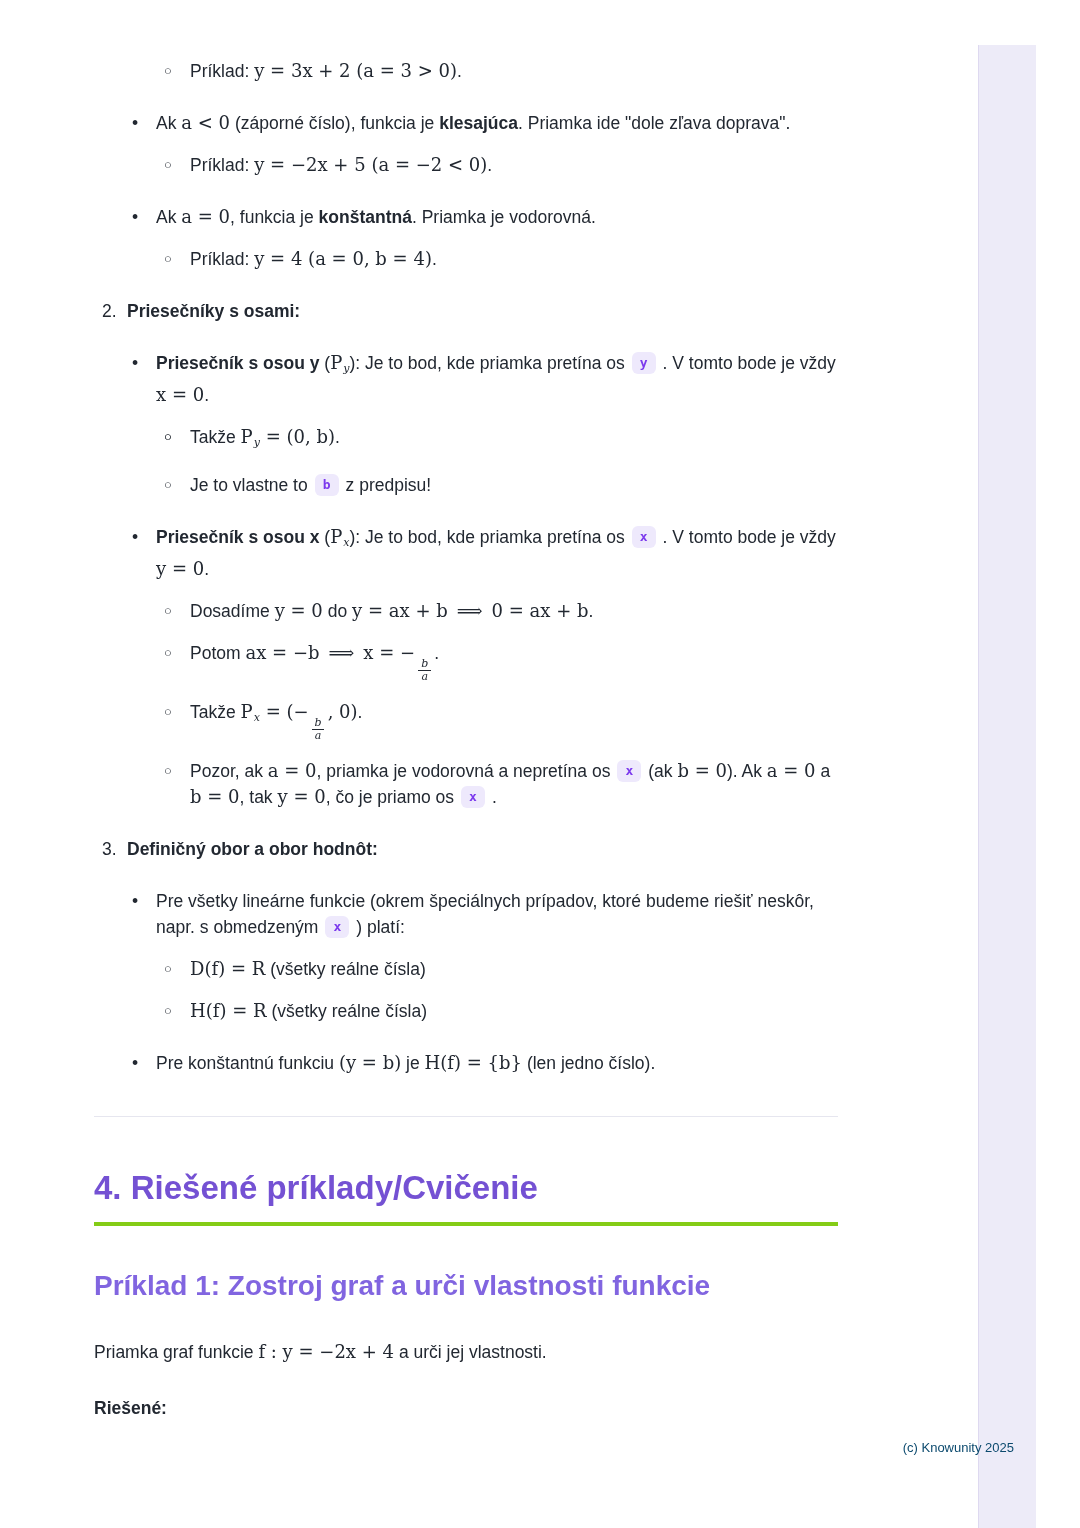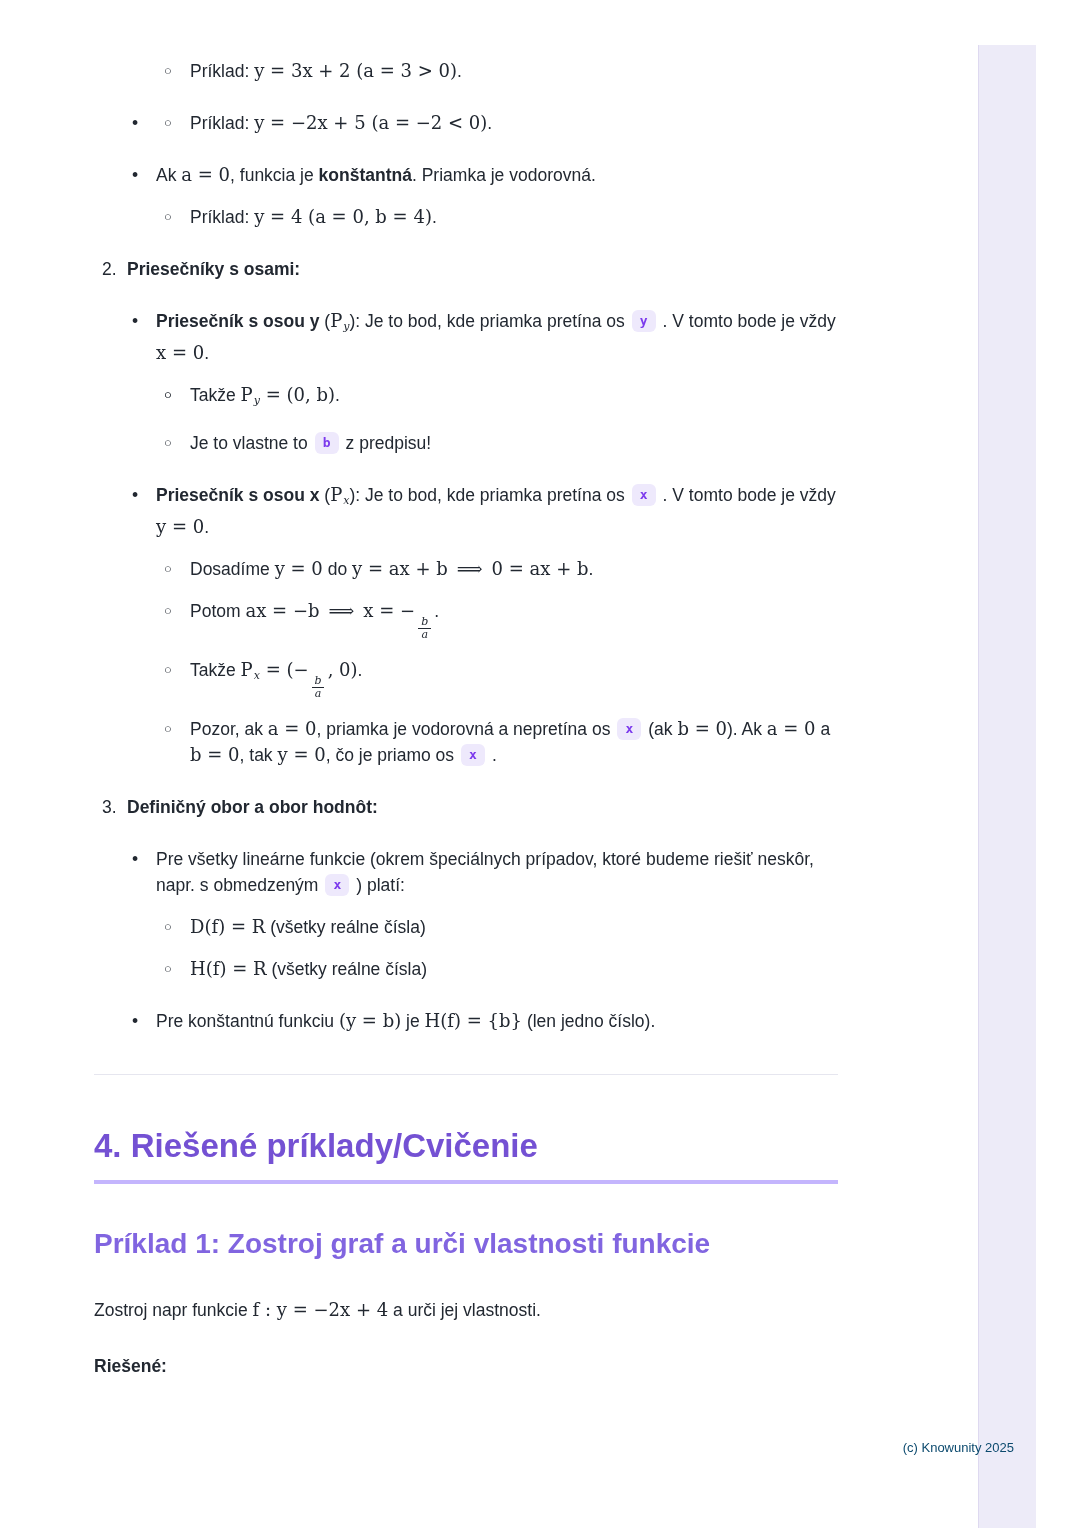--- a/index.html
+++ b/index.html
@@ -48,32 +48,32 @@
     display:inline-flex;flex-direction:column;align-items:center;
     font-family:"DejaVu Serif",serif;font-style:italic;
     font-size:11px;line-height:12px;vertical-align:-8px;margin:0 3px;
   }
   .fr-n{padding:0 3px;}
   .fr-d{padding:0 3px;border-top:1px solid #222831;}
 
   .divider{height:1px;background:#e6e6ef;margin-top:40px;}
   .h1{
     margin-top:50px;font-size:33px;line-height:1.25;font-weight:bold;
-    color:#7451d3;padding-bottom:14px;border-bottom:4px solid #c4b5fd;
+    color:#7451d3;padding-bottom:14px;border-bottom:4px solid #84cc16;
   }
   .h2{margin-top:42px;font-size:28px;line-height:1.3;font-weight:bold;color:#8165e0;}
 </style>
 </head>
 <body>
 
 <div class="page-edge"></div>
 
 <div class="content">
     <div class="b-li2"><span class="marker b2">○</span><span class="segwrap"><span class="seg">Príklad: </span><span class="seg seg-m">y = 3x + 2 (a = 3 &gt; 0)</span><span class="seg">.</span></span></div>
-    <div class="b-li1"><span class="marker b1">•</span></div>
+    <div class="b-li1"><span class="marker b1">•</span><span class="segwrap"><span class="seg">Ak </span><span class="seg seg-m">a &lt; 0</span><span class="seg"> (záporné číslo), funkcia je </span><span class="seg seg-b">klesajúca</span><span class="seg">. Priamka ide "dole zľava doprava".</span></span></div>
     <div class="b-li2"><span class="marker b2">○</span><span class="segwrap"><span class="seg">Príklad: </span><span class="seg seg-m">y = −2x + 5 (a = −2 &lt; 0)</span><span class="seg">.</span></span></div>
     <div class="b-li1"><span class="marker b1">•</span><span class="segwrap"><span class="seg">Ak </span><span class="seg seg-m">a = 0</span><span class="seg">, funkcia je </span><span class="seg seg-b">konštantná</span><span class="seg">. Priamka je vodorovná.</span></span></div>
     <div class="b-li2"><span class="marker b2">○</span><span class="segwrap"><span class="seg">Príklad: </span><span class="seg seg-m">y = 4 (a = 0, b = 4)</span><span class="seg">.</span></span></div>
     <div class="b-num"><span class="marker bn">2.</span><span class="segwrap"><span class="seg seg-b">Priesečníky s osami:</span></span></div>
     <div class="b-li1"><span class="marker b1">•</span><span class="segwrap"><span class="seg seg-b">Priesečník s osou y</span><span class="seg"> (</span><span class="seg seg-m">P</span><span class="seg seg-msub">y</span><span class="seg">): Je to bod, kde priamka pretína os</span><span class="seg seg-code">y</span><span class="seg">. V tomto bode je vždy </span><span class="seg seg-m">x = 0</span><span class="seg">.</span></span></div>
     <div class="b-li2"><span class="marker b2">○</span></div>
     <div class="b-li2"><span class="marker b2">○</span><span class="segwrap"><span class="seg">Takže </span><span class="seg seg-m">P</span><span class="seg seg-msub">y</span><span class="seg seg-m"> = (0, b)</span><span class="seg">.</span></span></div>
     <div class="b-li2"><span class="marker b2">○</span><span class="segwrap"><span class="seg seg-i">Je to vlastne to</span><span class="seg seg-code">b</span><span class="seg seg-i">z predpisu!</span></span></div>
     <div class="b-li1"><span class="marker b1">•</span><span class="segwrap"><span class="seg seg-b">Priesečník s osou x</span><span class="seg"> (</span><span class="seg seg-m">P</span><span class="seg seg-msub">x</span><span class="seg">): Je to bod, kde priamka pretína os</span><span class="seg seg-code">x</span><span class="seg">. V tomto bode je vždy </span><span class="seg seg-m">y = 0</span><span class="seg">.</span></span></div>
     <div class="b-li2"><span class="marker b2">○</span><span class="segwrap"><span class="seg">Dosadíme </span><span class="seg seg-m">y = 0</span><span class="seg"> do </span><span class="seg seg-m">y = ax + b ⟹ 0 = ax + b</span><span class="seg">.</span></span></div>
@@ -87,17 +87,17 @@
         </span><span class="seg seg-m">, 0)</span><span class="seg">.</span></span></div>
     <div class="b-li2"><span class="marker b2">○</span><span class="segwrap"><span class="seg seg-i">Pozor, ak </span><span class="seg seg-m">a = 0</span><span class="seg seg-i">, priamka je vodorovná a nepretína os</span><span class="seg seg-code">x</span><span class="seg seg-i">(ak </span><span class="seg seg-m">b = 0</span><span class="seg seg-i">). Ak </span><span class="seg seg-m">a = 0</span><span class="seg seg-i"> a </span><span class="seg seg-m">b = 0</span><span class="seg seg-i">, tak </span><span class="seg seg-m">y = 0</span><span class="seg seg-i">, čo je priamo os</span><span class="seg seg-code">x</span><span class="seg seg-i">.</span></span></div>
     <div class="b-num"><span class="marker bn">3.</span><span class="segwrap"><span class="seg seg-b">Definičný obor a obor hodnôt:</span></span></div>
     <div class="b-li1"><span class="marker b1">•</span><span class="segwrap"><span class="seg">Pre všetky lineárne funkcie (okrem špeciálnych prípadov, ktoré budeme riešiť neskôr, napr. s obmedzeným</span><span class="seg seg-code">x</span><span class="seg">) platí:</span></span></div>
     <div class="b-li2"><span class="marker b2">○</span><span class="segwrap"><span class="seg seg-m">D(f) = R</span><span class="seg"> (všetky reálne čísla)</span></span></div>
     <div class="b-li2"><span class="marker b2">○</span><span class="segwrap"><span class="seg seg-m">H(f) = R</span><span class="seg"> (všetky reálne čísla)</span></span></div>
     <div class="b-li1"><span class="marker b1">•</span><span class="segwrap"><span class="seg">Pre konštantnú funkciu </span><span class="seg seg-m">(y = b)</span><span class="seg"> je </span><span class="seg seg-m">H(f) = {b}</span><span class="seg"> (len jedno číslo).</span></span></div>
     <div class="divider"></div>
     <div class="h1">4. Riešené príklady/Cvičenie</div>
     <div class="h2">Príklad 1: Zostroj graf a urči vlastnosti funkcie</div>
-    <div class="b-p"><span class="segwrap"><span class="seg">Zostroj napr funkcie </span><span class="seg seg-m">f : y = −2x + 4</span><span class="seg"> a urči jej vlastnosti.</span></span></div>
+    <div class="b-p"><span class="segwrap"><span class="seg">Priamka graf funkcie </span><span class="seg seg-m">f : y = −2x + 4</span><span class="seg"> a urči jej vlastnosti.</span></span></div>
     <div class="b-pb"><span class="segwrap"><span class="seg seg-b">Riešené:</span></span></div>
   </div>
 
 <div class="watermark">(c) Knowunity 2025</div>
 
 </body></html>

